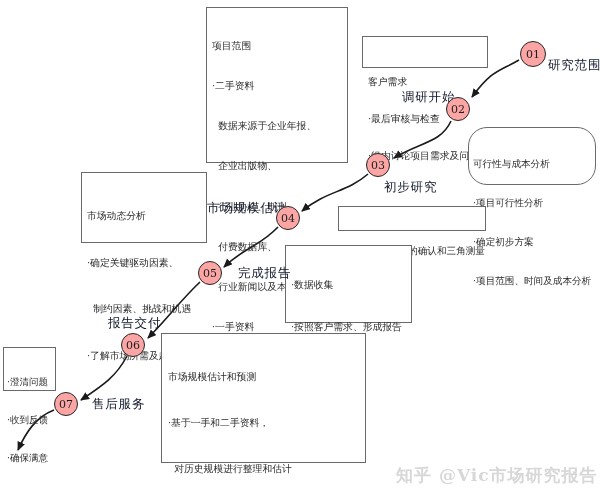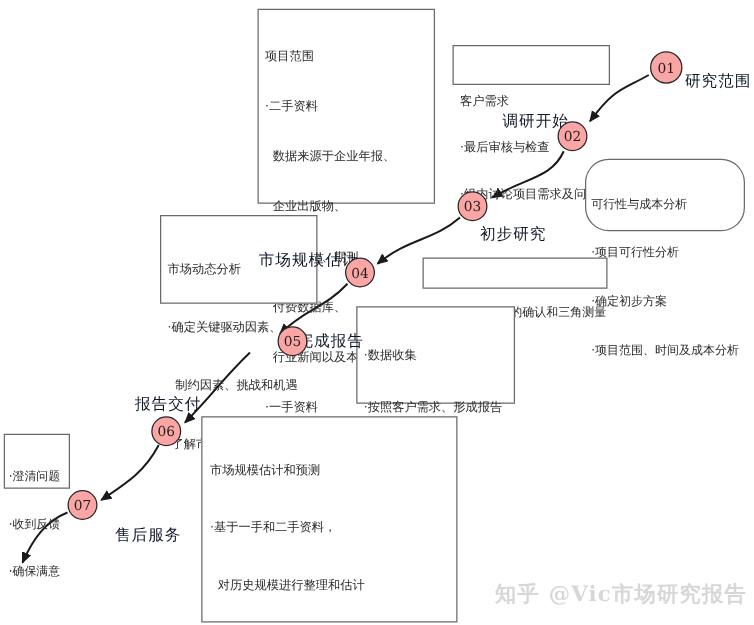--- a/index.html
+++ b/index.html
@@ -48,24 +48,24 @@
     letter-spacing:1px;
     font-weight:bold;
     color:#d7d7d7;
     white-space:nowrap;
   }
   
   #box-data-source{left:206px;top:7px;width:142px;height:156px;padding:4px 5px;line-height:13.4px;}
   #box-client-needs{left:362px;top:36px;width:126px;height:27px;padding:15px 5px;line-height:12.2px;}
   #box-feasibility{left:468px;top:127px;width:128px;height:58px;padding:3px 4px;line-height:13px;font-size:9.6px;border-radius:19px;}
   #box-triangulation{left:338px;top:206px;width:148px;height:25px;padding:4px 2px;line-height:16px;font-size:9.6px;text-align:center;}
-  #box-market-dynamics{left:81px;top:172px;width:126px;height:71px;padding:4px 5px;line-height:15.5px;margin-left:47px;}
+  #box-market-dynamics{left:81px;top:172px;width:126px;height:71px;padding:4px 5px;line-height:15.5px;}
   #box-report-completion{left:285px;top:245px;width:127px;height:78px;padding:4px 5px;line-height:14px;}
   #box-after-sales{left:3px;top:347px;width:53px;height:44px;padding:3px 3px;line-height:12.6px;font-size:9.5px;}
-  #box-market-sizing{left:161px;top:333px;width:205px;height:165px;padding:5px 6px;line-height:15.2px;}
+  #box-market-sizing{left:161px;top:333px;width:205px;height:130px;padding:5px 6px;line-height:15.2px;}
 </style>
 </head>
 <body>
 
 <div id="canvas">
 
   <svg class="flow" viewBox="0 0 603 500">
     <defs>
       <marker id="ah" markerUnits="userSpaceOnUse" markerWidth="10" markerHeight="10" refX="8" refY="4" orient="auto">
         <path d="M0,0 L9,4 L0,8 z" fill="#1a1a1a"></path>
@@ -87,37 +87,37 @@
     </div>
   <div class="circle" style="left:446px;top:97px;">
       <span>02</span>
     </div>
   <div class="circle" style="left:366px;top:153px;">
       <span>03</span>
     </div>
   <div class="circle" style="left:276px;top:206px;">
       <span>04</span>
     </div>
-  <div class="circle" style="left:198px;top:261px;margin-left:24px;">
+  <div class="circle" style="left:198px;top:261px;">
       <span>05</span>
     </div>
   <div class="circle" style="left:121px;top:333px;">
       <span>06</span>
     </div>
   <div class="circle" style="left:54px;top:392px;">
       <span>07</span>
     </div>
 
   <div class="step-label" style="left:548px;top:57px;">研究范围</div>
   <div class="step-label" style="left:402px;top:89px;">调研开始</div>
   <div class="step-label" style="left:384px;top:179px;">初步研究</div>
   <div class="step-label" style="left:207px;top:200px;">市场规模估计</div>
   <div class="step-label" style="left:238px;top:265px;">完成报告</div>
   <div class="step-label" style="left:108px;top:315px;text-align:right;">报告交付</div>
-  <div class="step-label" style="left:92px;top:396px;margin-top:24px;">售后服务</div>
+  <div class="step-label" style="left:92px;top:396px;">售后服务</div>
 
   <div class="box" id="box-data-source">
     <div class="bl">项目范围</div>
     <div class="bl">·二手资料</div>
     <div class="bl">  数据来源于企业年报、</div>
     <div class="bl">  企业出版物、</div>
     <div class="bl">  行业协会、期刊、</div>
     <div class="bl">  付费数据库、</div>
     <div class="bl">  行业新闻以及本公司数据库资料。</div>
     <div class="bl">·一手资料</div>

